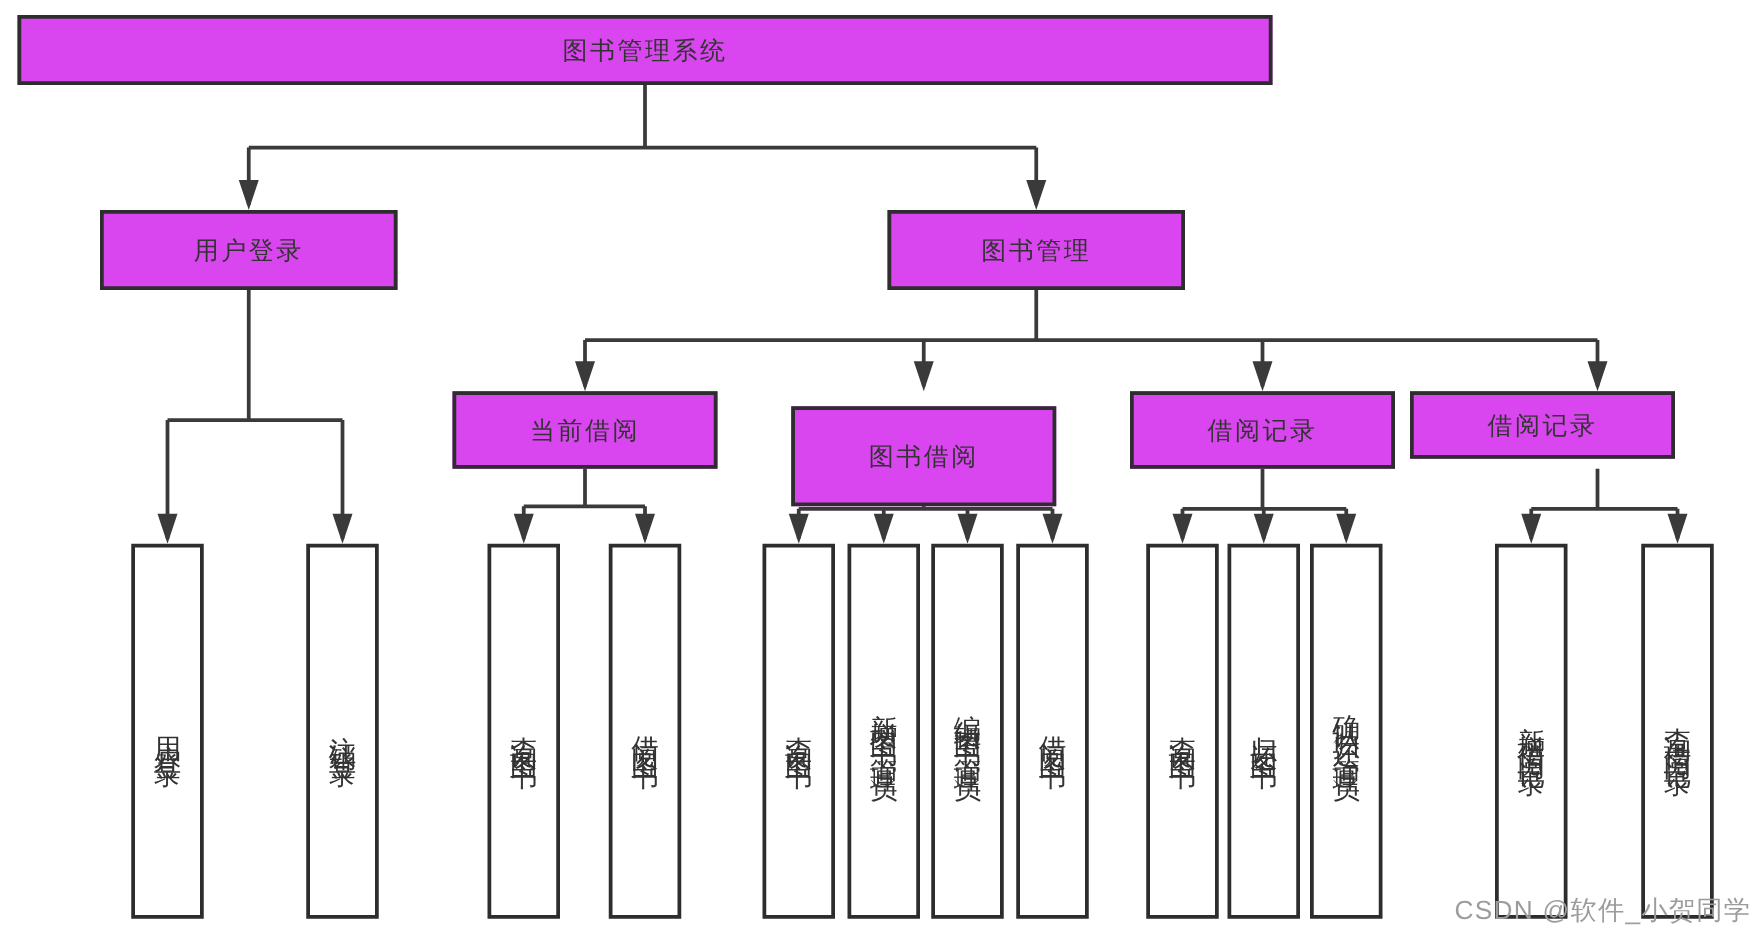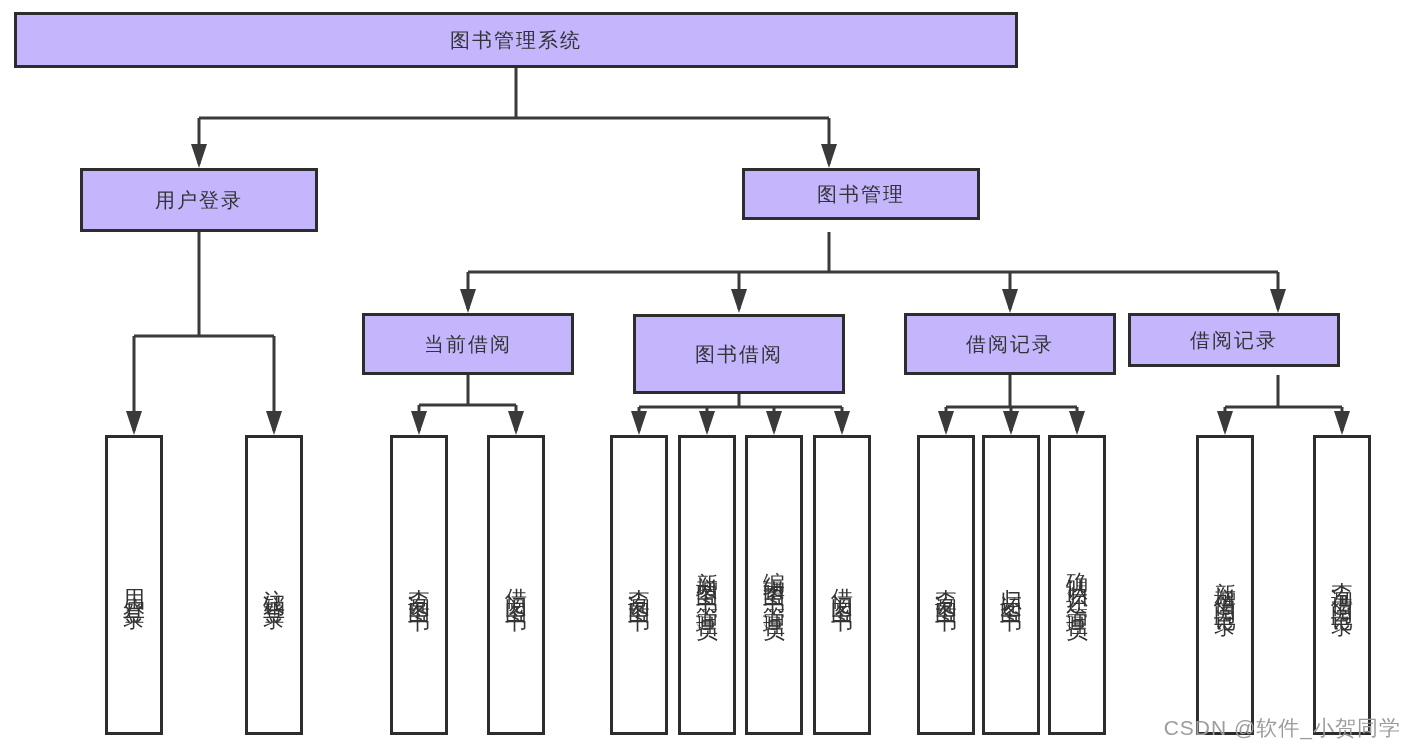--- a/index.html
+++ b/index.html
@@ -8,21 +8,21 @@
     width:1405px;height:747px;
     background:#ffffff;
     font-family:"Liberation Sans","DejaVu Sans",sans-serif;
     overflow:hidden;
   }
   #wires{position:absolute;left:0;top:0;z-index:0;}
   .node{
     position:absolute;
     box-sizing:border-box;
     border:3px solid #2d2d2d;
-    background:#c4b5fd;
+    background:#d946ef;
     display:flex;align-items:center;justify-content:center;
     z-index:1;
   }
   .node span{
     color:#333333;
     font-size:20px;
     letter-spacing:2px;
     white-space:nowrap;
   }
   .leaf{
@@ -97,28 +97,28 @@
     </g>
   </svg>
 
   <div class="node" style="left:14px;top:12px;width:1004px;height:56px">
     <span>图书管理系统</span>
   </div>
 
   <div class="node" style="left:80px;top:168px;width:238px;height:64px">
     <span>用户登录</span>
   </div>
-  <div class="node" style="left:742px;top:168px;width:238px;height:52px">
+  <div class="node" style="left:710px;top:168px;width:238px;height:64px">
     <span>图书管理</span>
   </div>
 
   <div class="node" style="left:362px;top:313px;width:212px;height:62px">
     <span>当前借阅</span>
   </div>
-  <div class="node" style="left:633px;top:314px;width:212px;height:80px">
+  <div class="node" style="left:633px;top:325px;width:212px;height:80px">
     <span>图书借阅</span>
   </div>
   <div class="node" style="left:904px;top:313px;width:212px;height:62px">
     <span>借阅记录</span>
   </div>
   <div class="node" style="left:1128px;top:313px;width:212px;height:54px">
     <span>借阅记录</span>
   </div>
 
   <div class="leaf" style="left:105px">

